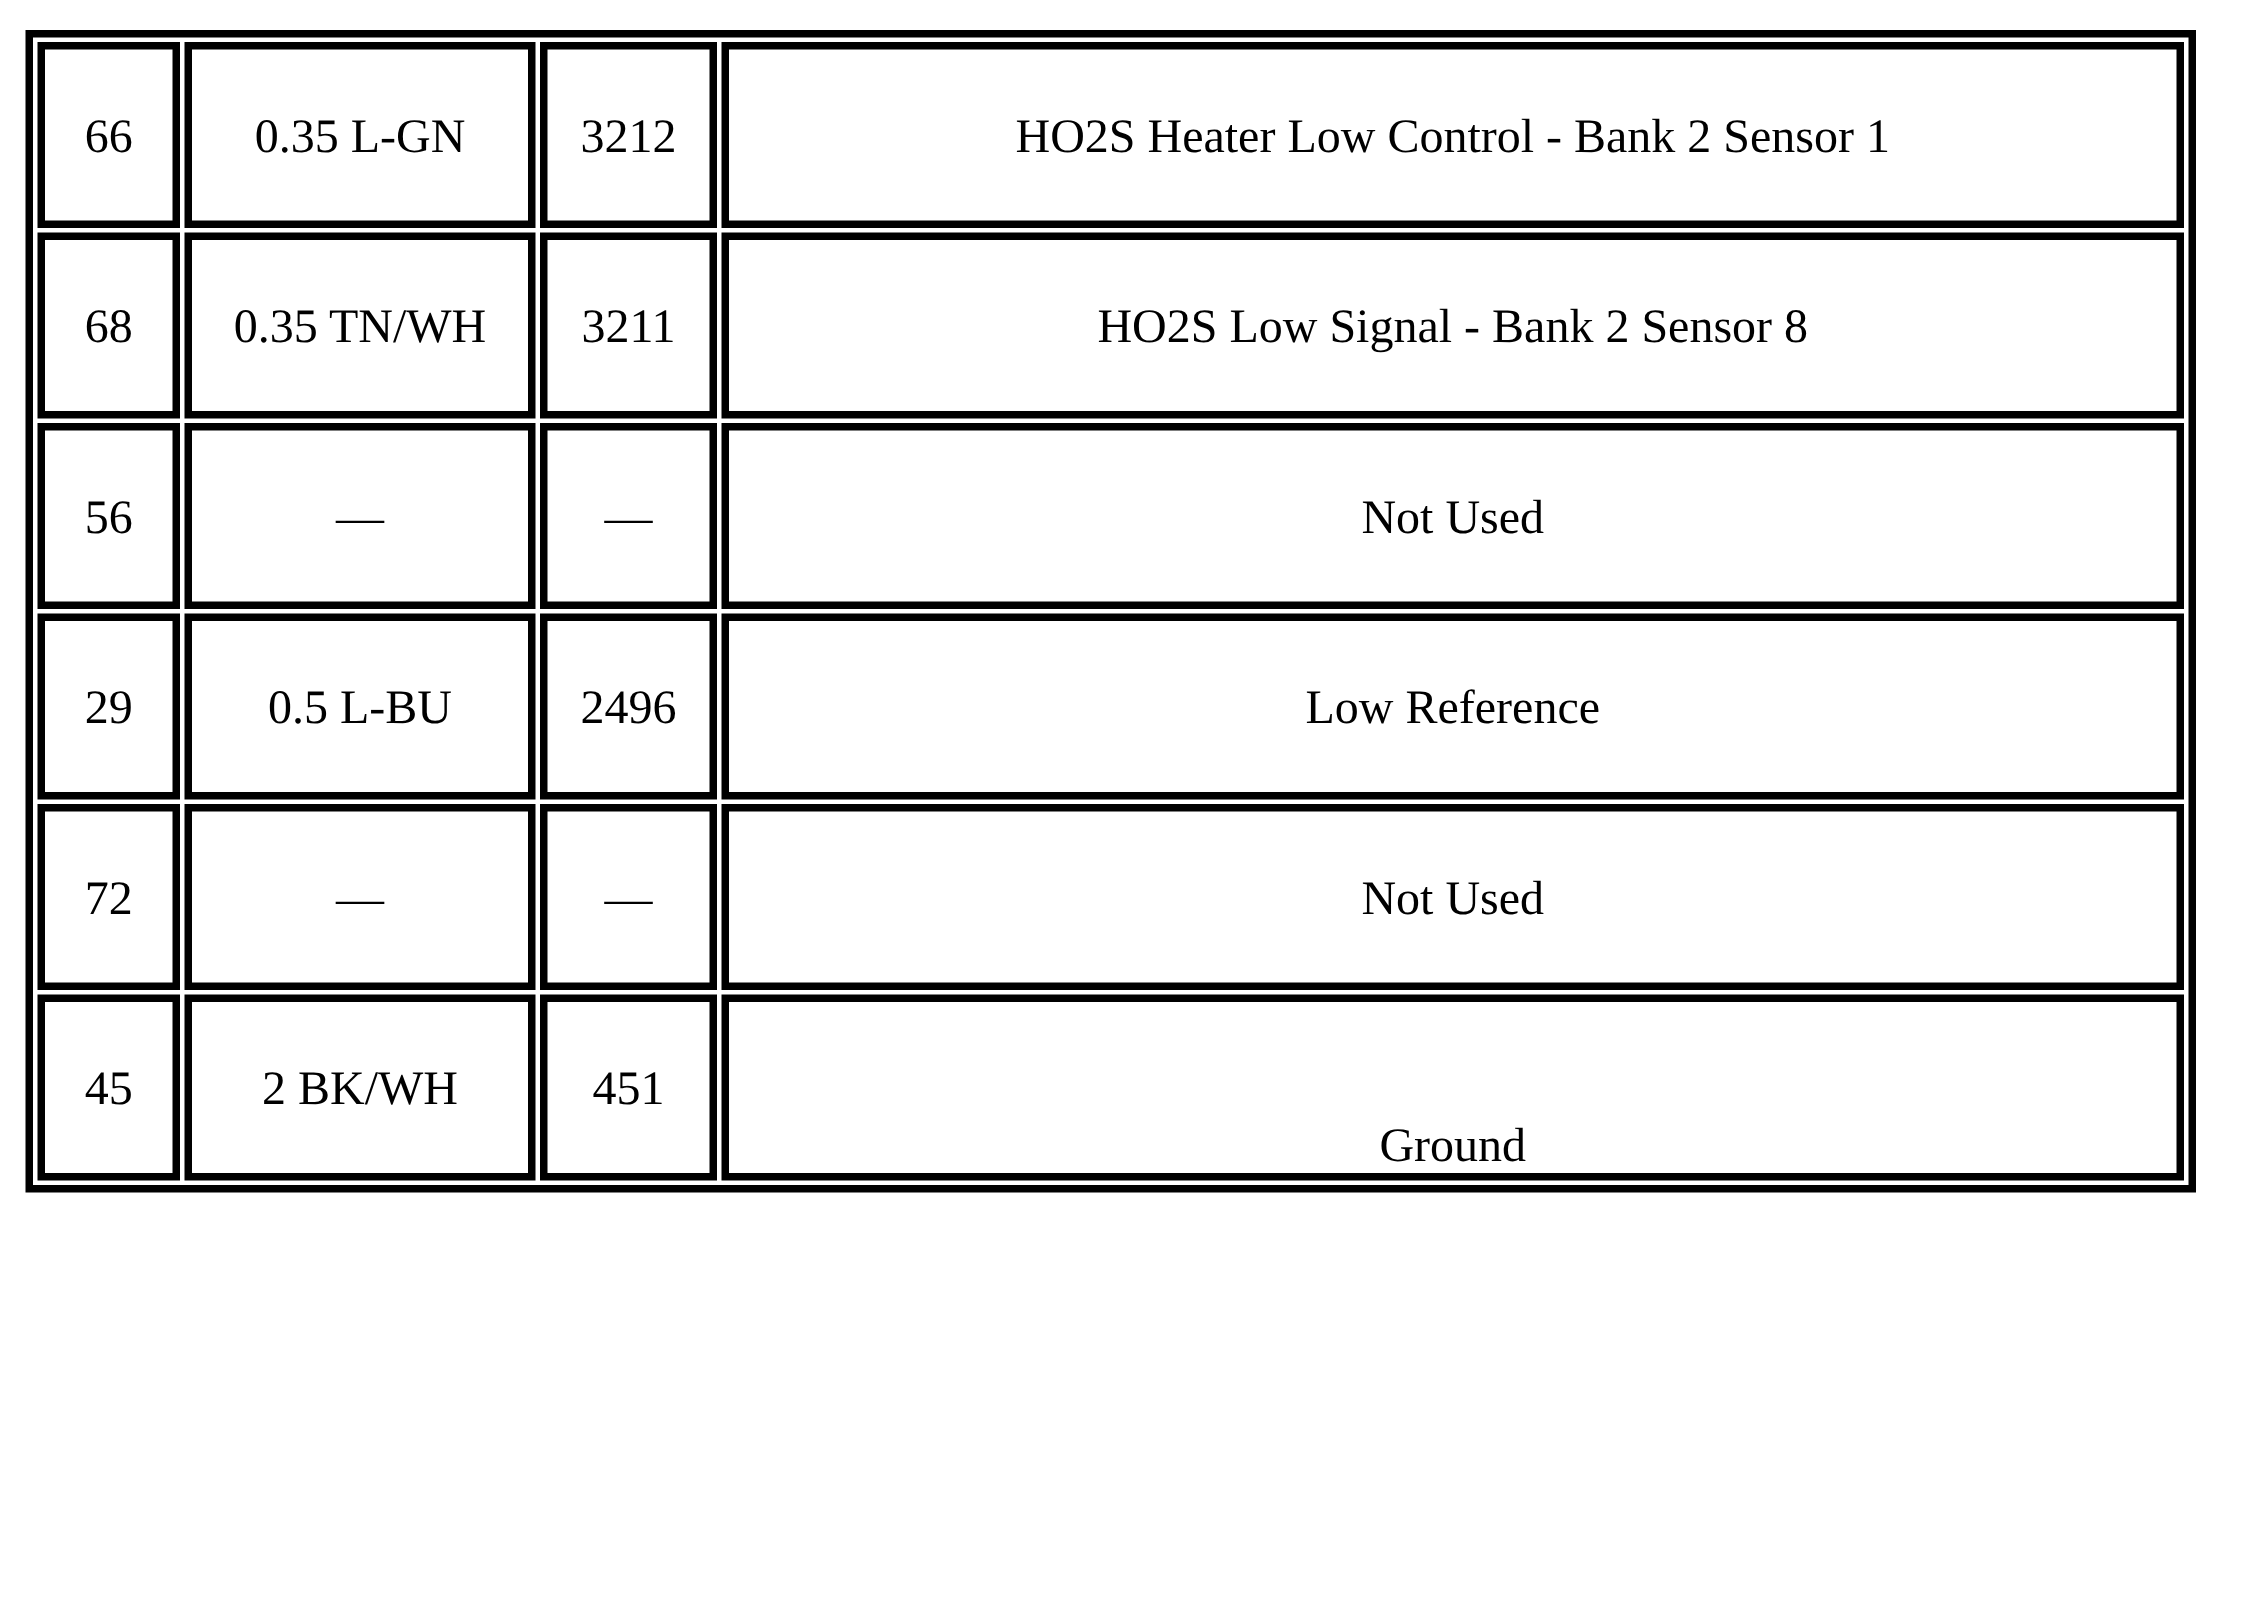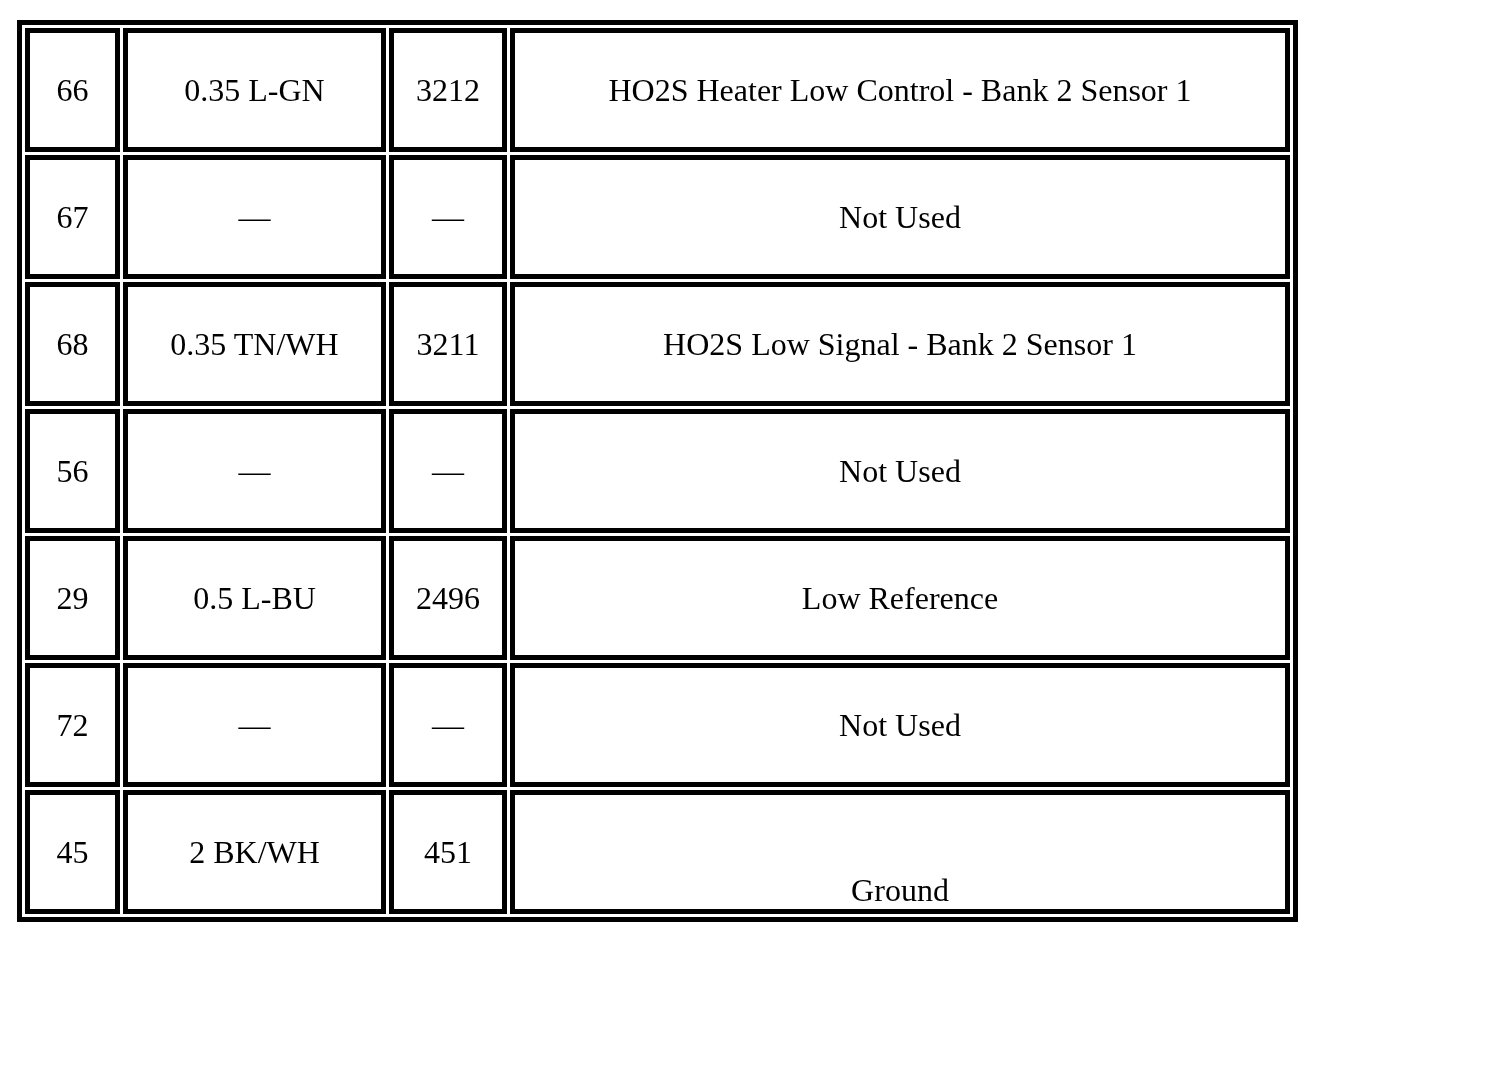--- a/index.html
+++ b/index.html
@@ -26,24 +26,24 @@
     border: 5px solid #000000;
     height: 124px;
     font-size: 32px;
     line-height: 1.15;
     background: #ffffff;
     overflow: hidden;
     padding: 0;
     text-align: center;
   }
   td.cell-pin     { width: 95px;  text-align: center; vertical-align: middle; }
-  td.cell-wire    { width: 263px; text-align: center; vertical-align: middle; }
+  td.cell-wire    { width: 234px; text-align: center; vertical-align: middle; }
   td.cell-circuit { width: 118px; text-align: center; vertical-align: middle; }
   td.cell-function {
-    width: 780px;
+    width: 975px;
     text-align: left;
     vertical-align: middle;
     padding-left: 2px;
     font-family: Liberation Serif, serif;
   }
   tr.row-last td.cell-function {
     vertical-align: bottom;
   }
 </style>
 </head>
@@ -51,30 +51,24 @@
 
 <table class="pinout">
   <tbody>
     <tr>
       <td class="cell-pin">66</td>
       <td class="cell-wire">0.35 L-GN</td>
       <td class="cell-circuit">3212</td>
       <td class="cell-function">HO2S Heater Low Control - Bank 2 Sensor 1</td>
     </tr>
     <tr>
-      <td class="cell-pin">67</td>
-      <td class="cell-wire">—</td>
-      <td class="cell-circuit">—</td>
-      <td class="cell-function">Not Used</td>
-    </tr>
-    <tr>
       <td class="cell-pin">68</td>
       <td class="cell-wire">0.35 TN/WH</td>
       <td class="cell-circuit">3211</td>
-      <td class="cell-function">HO2S Low Signal - Bank 2 Sensor 1</td>
+      <td class="cell-function">HO2S Low Signal - Bank 2 Sensor 8</td>
     </tr>
     <tr>
       <td class="cell-pin">56</td>
       <td class="cell-wire">—</td>
       <td class="cell-circuit">—</td>
       <td class="cell-function">Not Used</td>
     </tr>
     <tr>
       <td class="cell-pin">29</td>
       <td class="cell-wire">0.5 L-BU</td>

